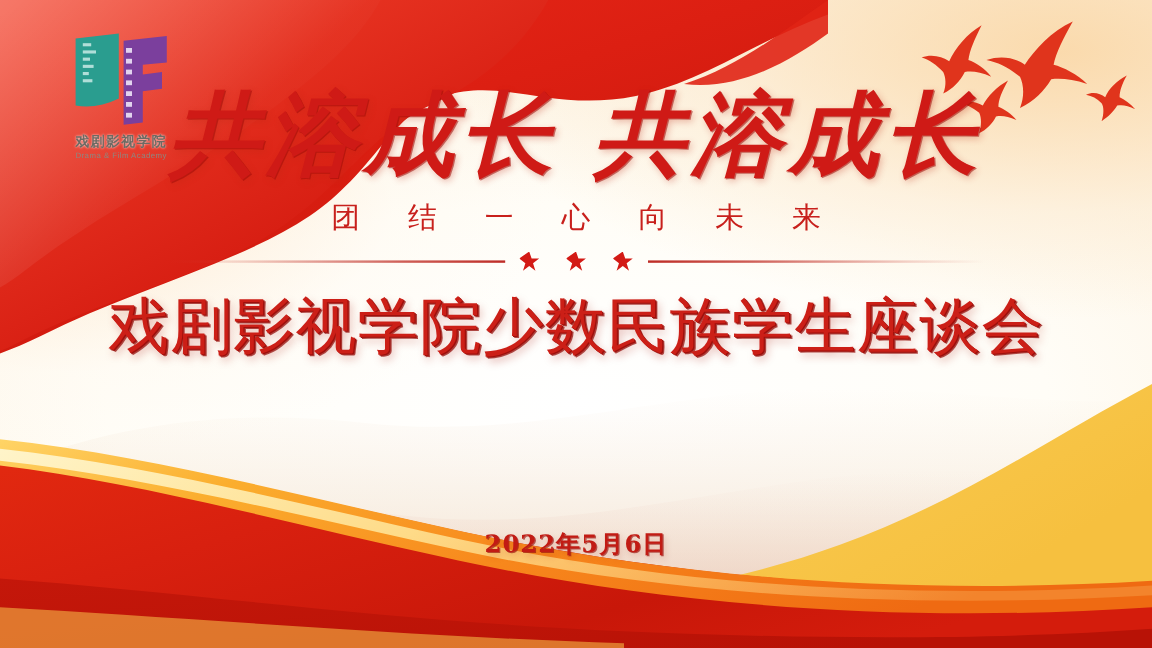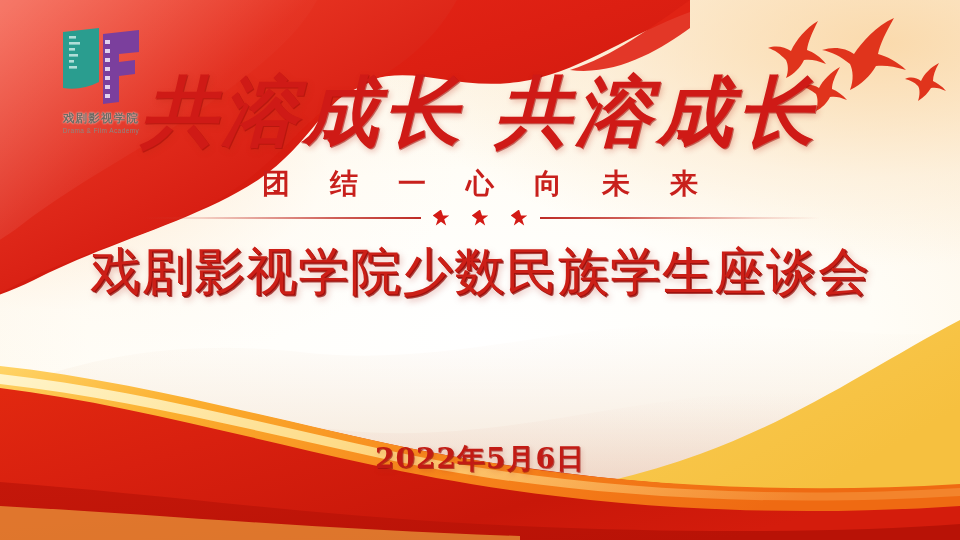--- a/index.html
+++ b/index.html
@@ -137,22 +137,22 @@
   .slogan {
     position: absolute;
     left: 0;
     right: 0;
     top: 165px;
     text-align: center;
     white-space: nowrap;
   }
   .slogan span {
     font-family: "DejaVu Sans", "Liberation Sans", sans-serif;
-    font-size: 28px;
-    font-weight: 700;
+    font-size: 24px;
+    font-weight: 400;
     color: #c8201c;
     letter-spacing: 40px;
     padding-left: 40px;
   }
 
   
   .divider {
     position: absolute;
     left: 0;
     right: 0;
@@ -211,21 +211,21 @@
   .date {
     position: absolute;
     left: 0;
     right: 0;
     top: 440px;
     text-align: center;
     white-space: nowrap;
   }
   .date span {
     font-family: "DejaVu Serif", "Liberation Serif", serif;
-    font-size: 28px;
+    font-size: 20px;
     font-weight: 700;
     color: #c21b14;
     letter-spacing: 1px;
     text-shadow:
       1px 1px 0 rgba(150,16,12,0.65),
       2px 3px 5px rgba(180,40,25,0.25);
   }
 </style>
 </head>
 <body>

